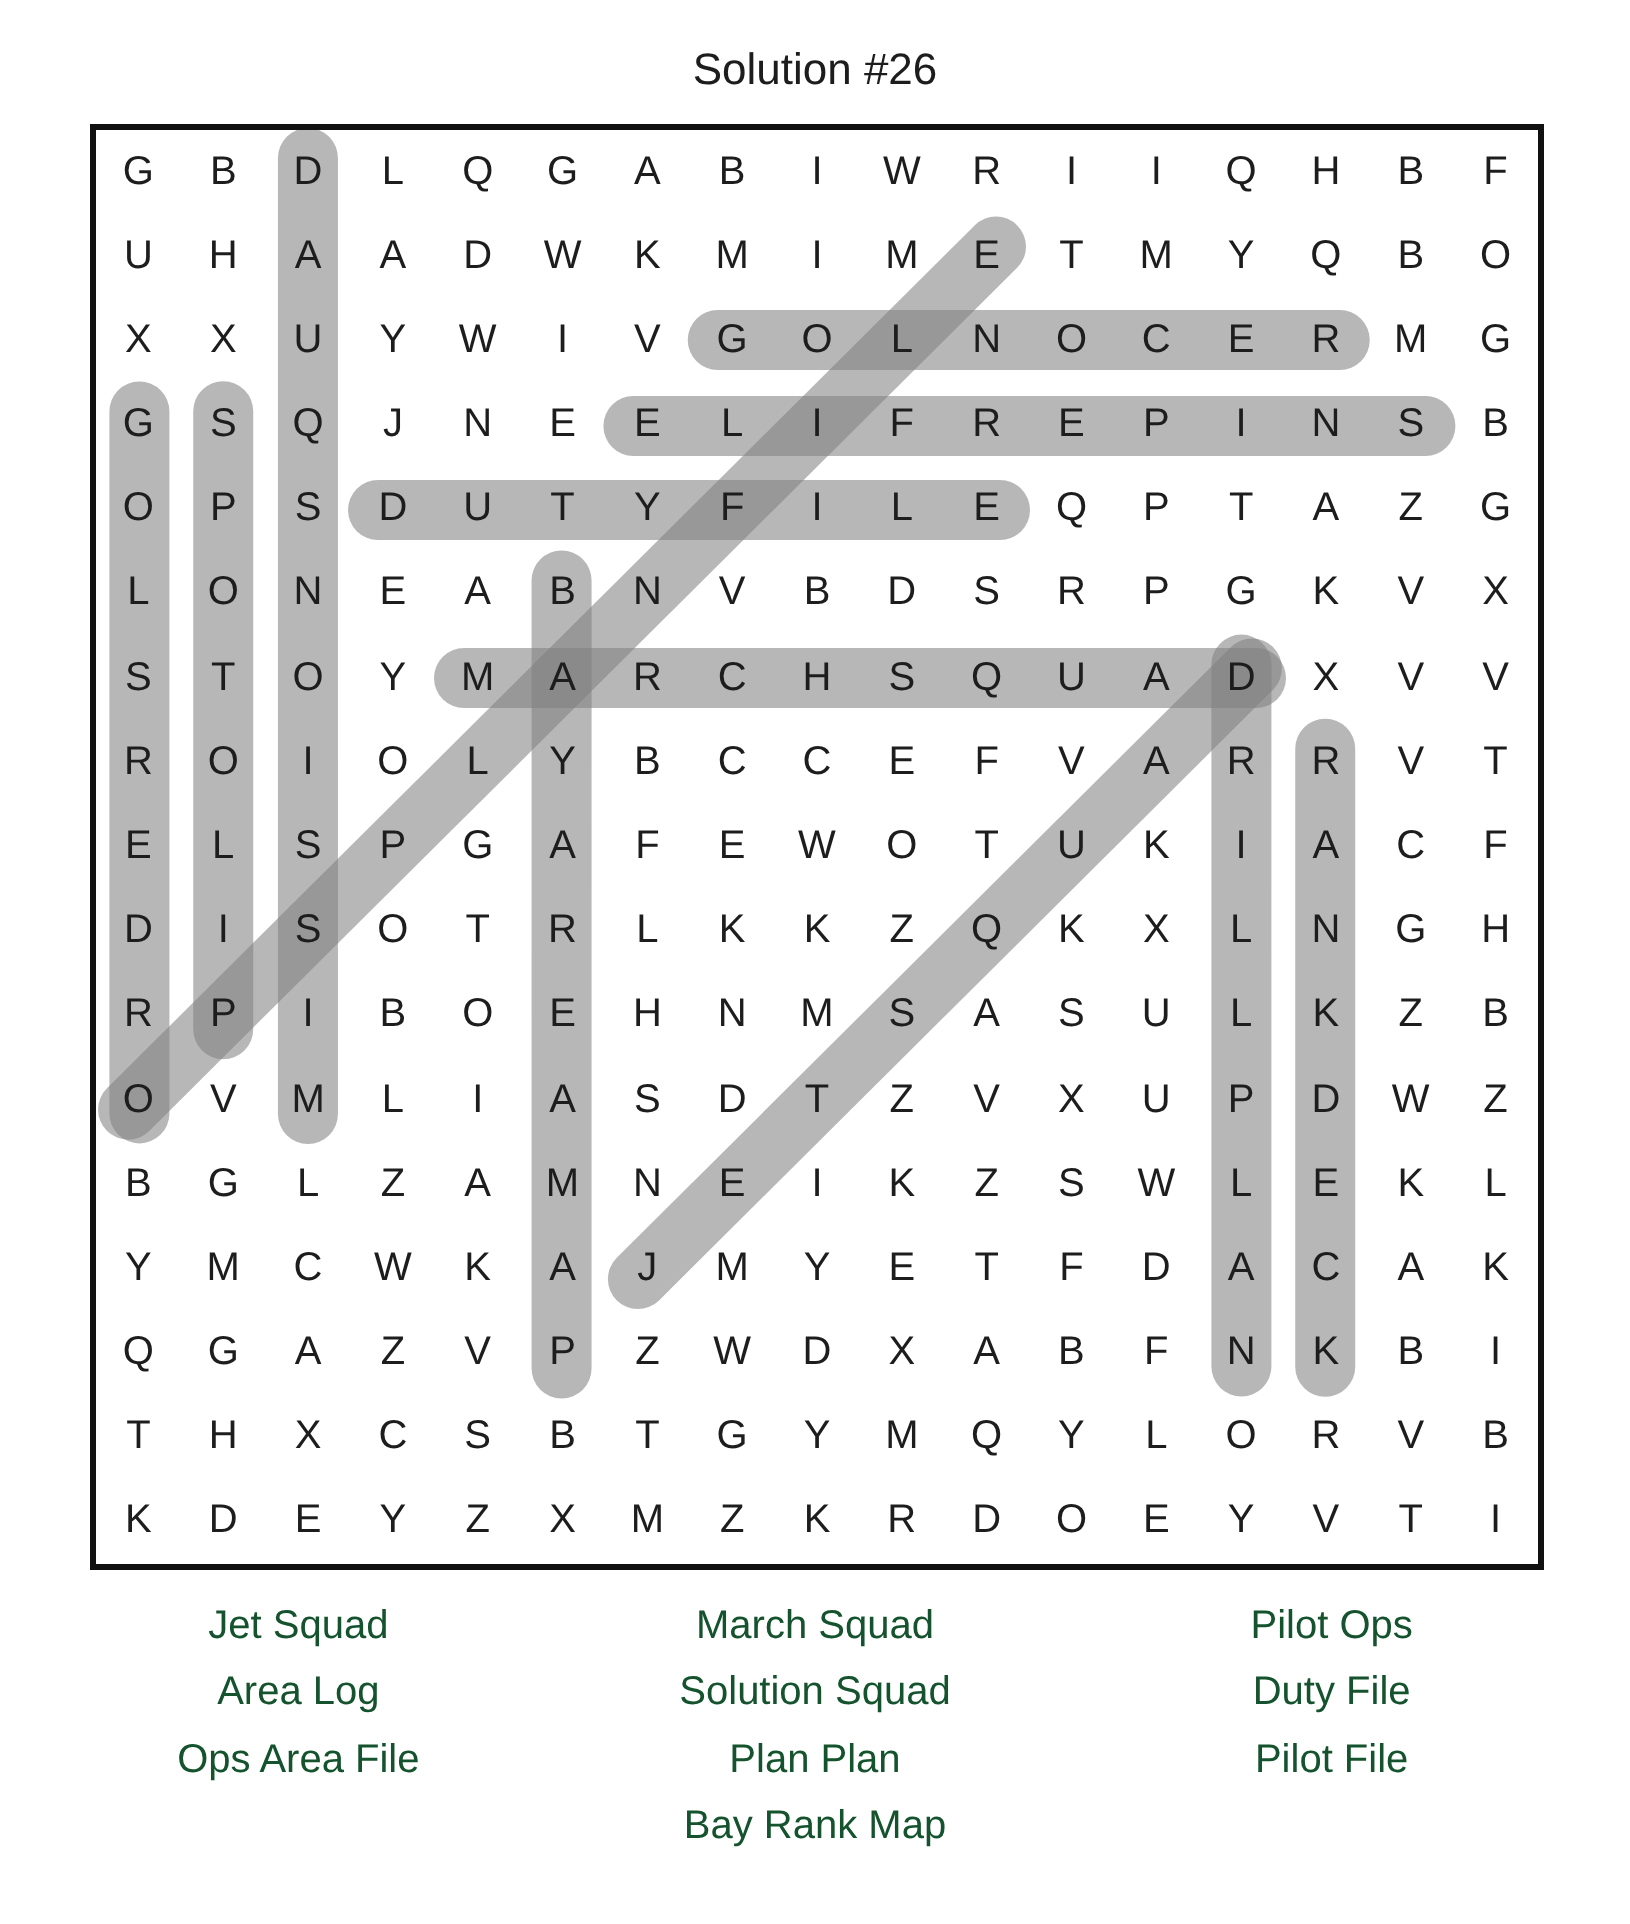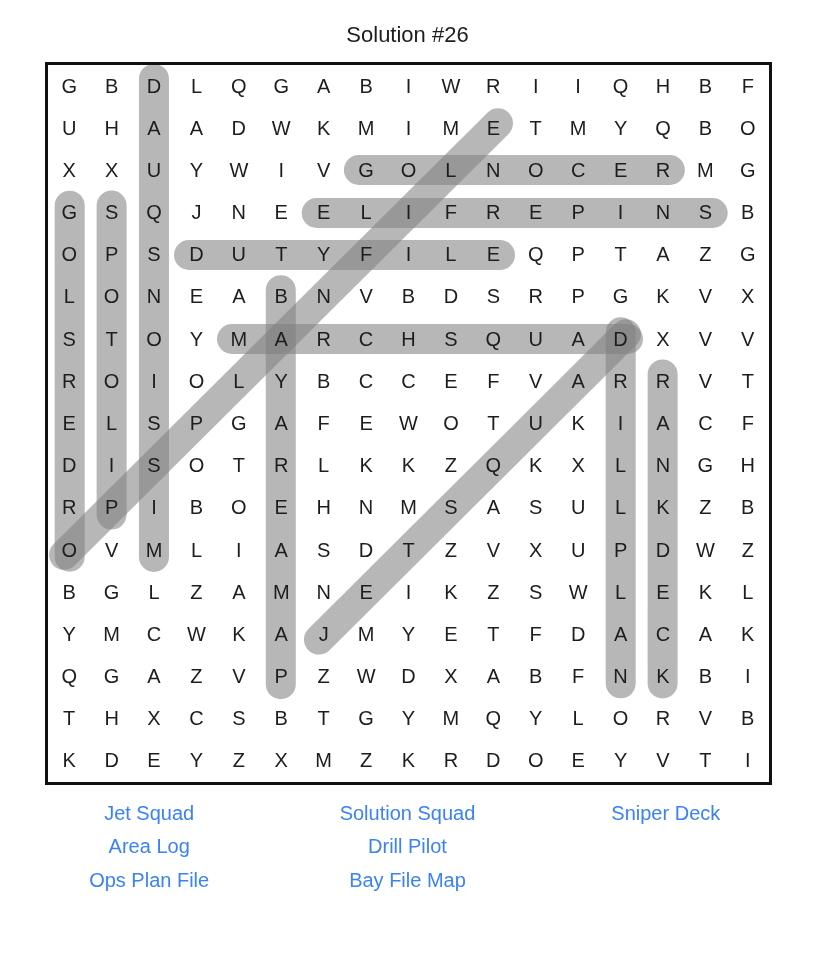--- a/index.html
+++ b/index.html
@@ -69,21 +69,21 @@
     width: 775px;
     display: flex;
   }
   .wordlist-col {
     flex: 1;
     text-align: center;
   }
   .word-item {
     font-size: 20px;
     line-height: 33.4px;
-    color: #3b82f6;
+    color: #14532d;
   }
 </style>
 </head>
 <body>
 
 <div class="page">
   <h1 class="title">Solution #26</h1>
 
   <div class="grid-box">
     <div id="highlights" class="highlights-layer">
@@ -390,24 +390,27 @@
         <div class="cell">V</div>
         <div class="cell">T</div>
         <div class="cell">I</div>
       </div>
   </div>
 
   <div id="wordlist" class="wordlist">
       <div class="wordlist-col">
         <div class="word-item">Jet Squad</div>
         <div class="word-item">Area Log</div>
-        <div class="word-item">Ops Plan File</div>
+        <div class="word-item">Ops Area File</div>
       </div>
       <div class="wordlist-col">
+        <div class="word-item">March Squad</div>
         <div class="word-item">Solution Squad</div>
-        <div class="word-item">Drill Pilot</div>
-        <div class="word-item">Bay File Map</div>
+        <div class="word-item">Plan Plan</div>
+        <div class="word-item">Bay Rank Map</div>
       </div>
       <div class="wordlist-col">
-        <div class="word-item">Sniper Deck</div>
+        <div class="word-item">Pilot Ops</div>
+        <div class="word-item">Duty File</div>
+        <div class="word-item">Pilot File</div>
       </div>
     </div>
 </div>
 
 </body></html>

